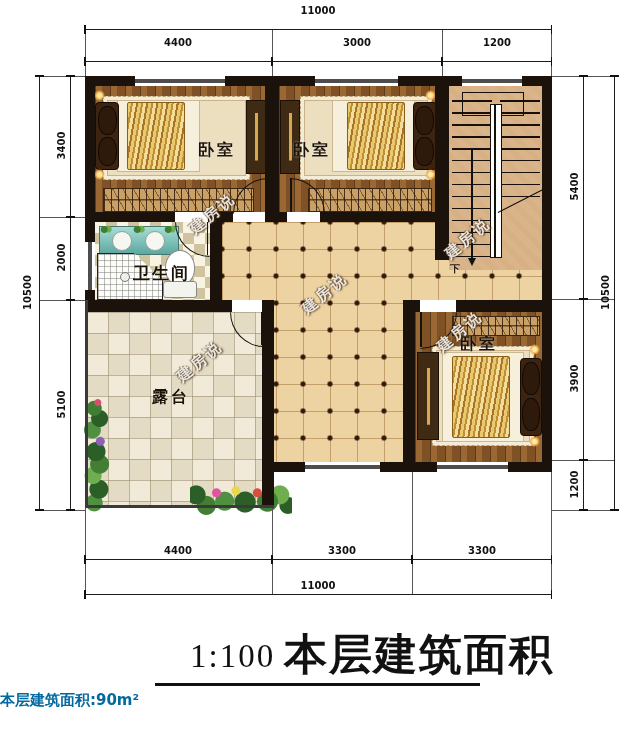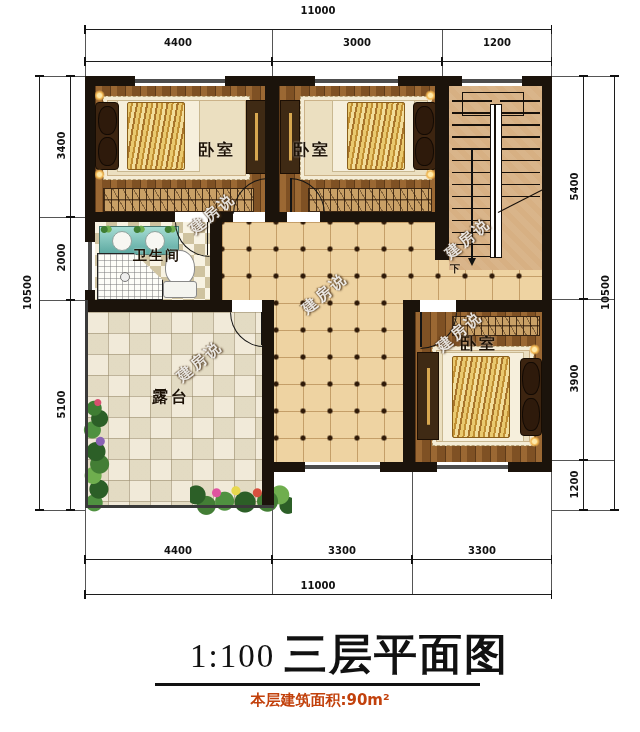--- a/index.html
+++ b/index.html
@@ -175,21 +175,21 @@
     <div class="sink" style="left:45px;top:4px;"></div>
     <div class="vplant" style="left:0px;top:-2px;"></div>
     <div class="vplant" style="left:33px;top:-2px;"></div>
     <div class="vplant" style="left:64px;top:-2px;"></div>
   </div>
   <div class="shower" style="left:97px;top:253px;width:64px;height:45px;">
     <div class="abs" style="left:22px;top:18px;width:8px;height:8px;border:1px solid #777;border-radius:50%;background:#eee;"></div>
   </div>
   <div class="abs" style="left:165px;top:250px;width:28px;height:33px;background:#fff;border:1.2px solid #888;border-radius:50% 50% 45% 45%;"></div>
   <div class="abs" style="left:163px;top:281px;width:32px;height:15px;background:#f4f4ef;border:1.2px solid #888;border-radius:3px;"></div>
-  <div class="rlabel" style="left:133px;top:247px;font-size:14px;letter-spacing:2px;">卫生间</div>
+  <div class="rlabel" style="left:133px;top:262px;font-size:17px;letter-spacing:2px;">卫生间</div>
 
   <div class="rlabel" style="left:152px;top:387px;font-size:16px;">露台</div>
   <div class="plant plant-v" style="left:78px;top:398px;width:36px;height:114px;"></div>
   <div class="plant plant-h" style="left:190px;top:476px;width:102px;height:42px;"></div>
 
   <div class="wall" style="left:85px;top:76px;width:467px;height:10px;"></div>
   <div class="wall" style="left:85px;top:76px;width:10px;height:224px;"></div>
   <div class="wall" style="left:542px;top:76px;width:10px;height:396px;"></div>
   <div class="wall" style="left:265px;top:76px;width:14px;height:146px;"></div>
   <div class="wall" style="left:435px;top:76px;width:14px;height:184px;"></div>
@@ -295,17 +295,17 @@
   <div class="tickh" style="left:579px;top:509.25px;"></div>
   <div class="vlab" style="left:552px;top:181px;">5400</div>
   <div class="vlab" style="left:552px;top:373px;">3900</div>
   <div class="vlab" style="left:552px;top:479px;">1200</div>
   <div class="dimline" style="left:614px;top:76px;width:1.2px;height:434px;"></div>
   <div class="tickh" style="left:610px;top:75.25px;"></div>
   <div class="tickh" style="left:610px;top:509.25px;"></div>
   <div class="vlab" style="left:583px;top:287px;">10500</div>
 
   <div class="abs title-serif" style="left:158px;top:638px;font-size:33px;color:#111;letter-spacing:2px;">1:100</div>
-  <div class="abs title-serif" style="left:252px;top:626px;font-size:43px;font-weight:bold;color:#111;letter-spacing:2px;white-space:nowrap;">三层平面图</div>
+  <div class="abs title-serif" style="left:252px;top:626px;font-size:43px;font-weight:bold;color:#111;letter-spacing:2px;white-space:nowrap;">本层建筑面积</div>
   <div class="abs" style="left:155px;top:683px;width:325px;height:3px;background:#111;"></div>
-  <div class="abs" style="left:0;top:691px;width:640px;text-align:center;font-size:15px;font-weight:bold;color:#c2410c;">本层建筑面积:90m²</div>
+  <div class="abs" style="left:0;top:691px;width:640px;text-align:left;font-size:15px;font-weight:bold;color:#0369a1;">本层建筑面积:90m²</div>
 
 </div>
 
 </body></html>

